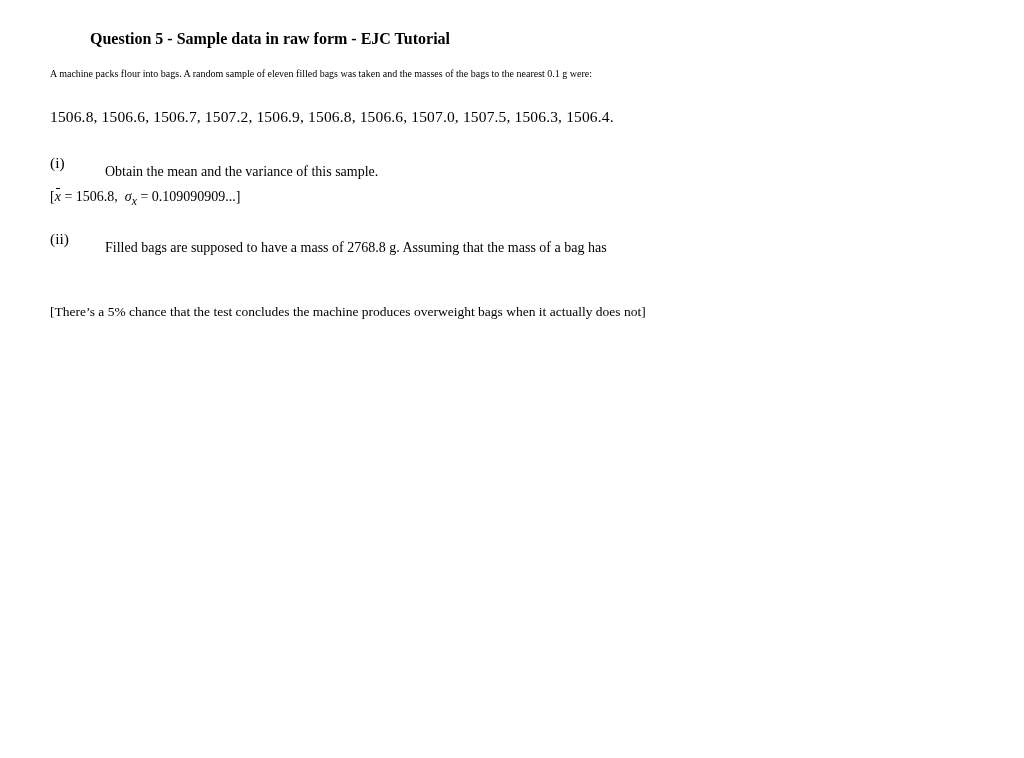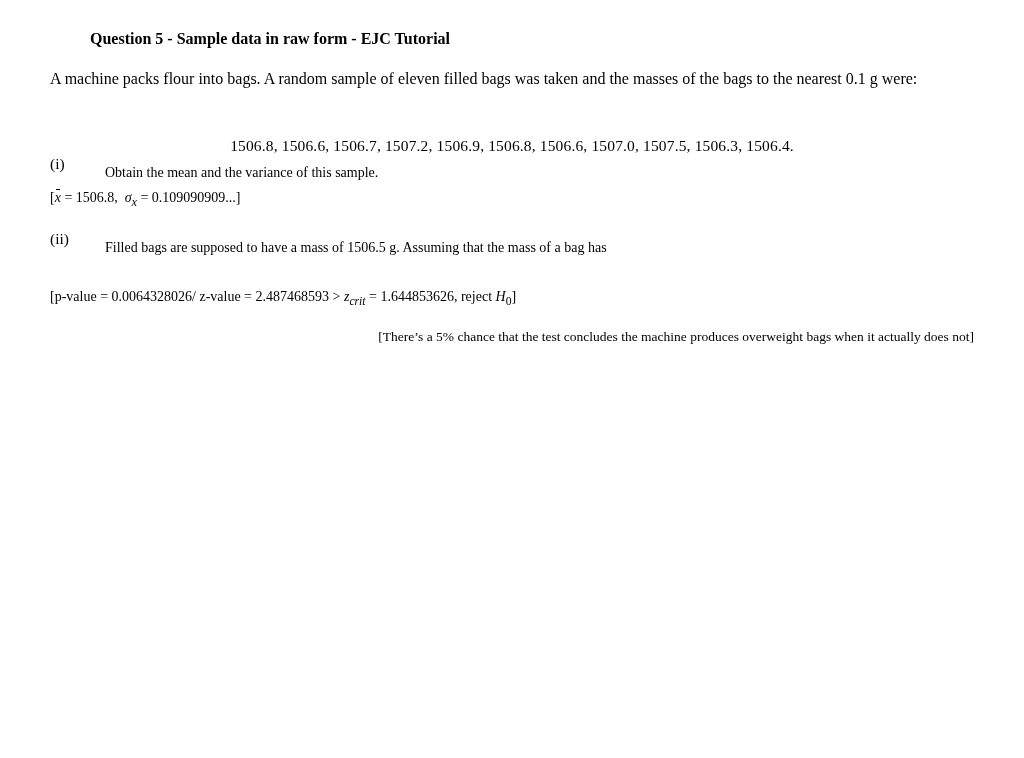--- a/index.html
+++ b/index.html
@@ -19,28 +19,29 @@
     }
 
     .title {
       font-weight: bold;
       font-size: 16px;
       margin-bottom: 18px;
       margin-left: 40px;
     }
 
     .intro-text {
-      font-size: 16px;
+      font-size: 10px;
       line-height: 1.6;
-      margin-bottom: 45px;
+      margin-bottom: 26px;
     }
 
     .data-values {
-      text-align: center;
+      text-align: left;
       font-size: 15.5px;
+      margin-bottom: 28px;
       letter-spacing: 0.01em;
     }
 
     .part {
       margin-bottom: 10px;
     }
 
     .part-row {
       display: flex;
       flex-direction: row;
@@ -94,21 +95,21 @@
       display: block;
       text-align: left;
       font-size: 14px;
       margin-top: 4px;
       margin-bottom: 20px;
       padding-right: 2px;
     }
 
     .bracket-answer-center {
       display: block;
-      text-align: right;
+      text-align: left;
       font-size: 13.5px;
       margin-top: 6px;
       margin-bottom: 23px;
     }
 
     .section-gap {
       margin-bottom: 22px;
     }
 
     .part-iii-content {
@@ -134,26 +135,23 @@
 
   <div class="bracket-answer">
     [<span class="math-inline"><span class="overline-x">x</span></span> = 1506.8,&nbsp; <span class="math-inline">σ<sub>x</sub></span> = 0.109090909...]
   </div>
 </div>
 
 <div class="part section-gap">
   <div class="part-row">
     <span class="part-label">(ii)</span>
     <span class="part-content">
-      <span>Filled bags are supposed to have a mass of 1506.5 g.  Assuming that the mass of a bag has</span><br>
+      <span>Filled bags are supposed to have a mass of 2768.8 g.  Assuming that the mass of a bag has</span><br>
       <br>
     </span>
   </div>
 
-  <div class="bracket-answer">
-    [p-value = 0.0064328026/ z-value = 2.487468593 &gt; <span class="math-inline"><span class="italic">z</span><sub><span class="italic">crit</span></sub></span> = 1.644853626, reject <span class="italic">H</span><sub>0</sub>]
-  </div>
 </div>
 
 <div class="part section-gap">
 
   <div class="bracket-answer-center">[There’s a 5% chance that the test concludes the machine produces overweight bags when it actually does not]</div>
 </div>
 
 </body></html>

